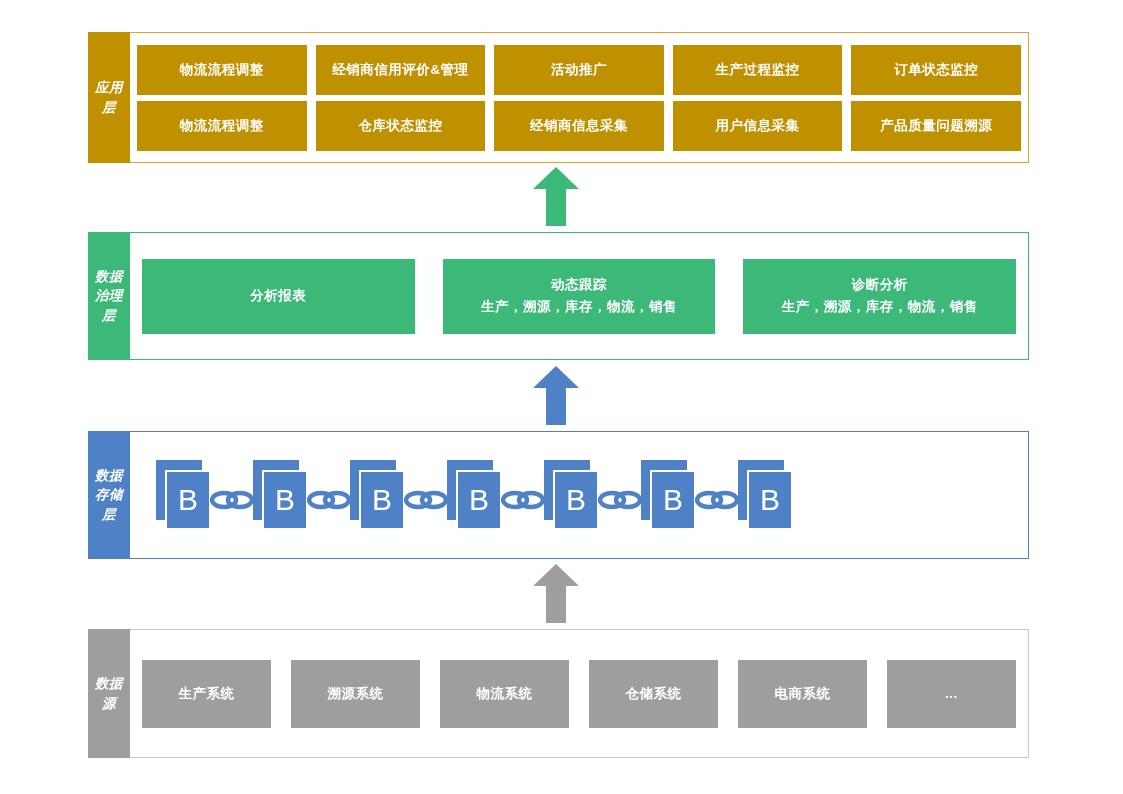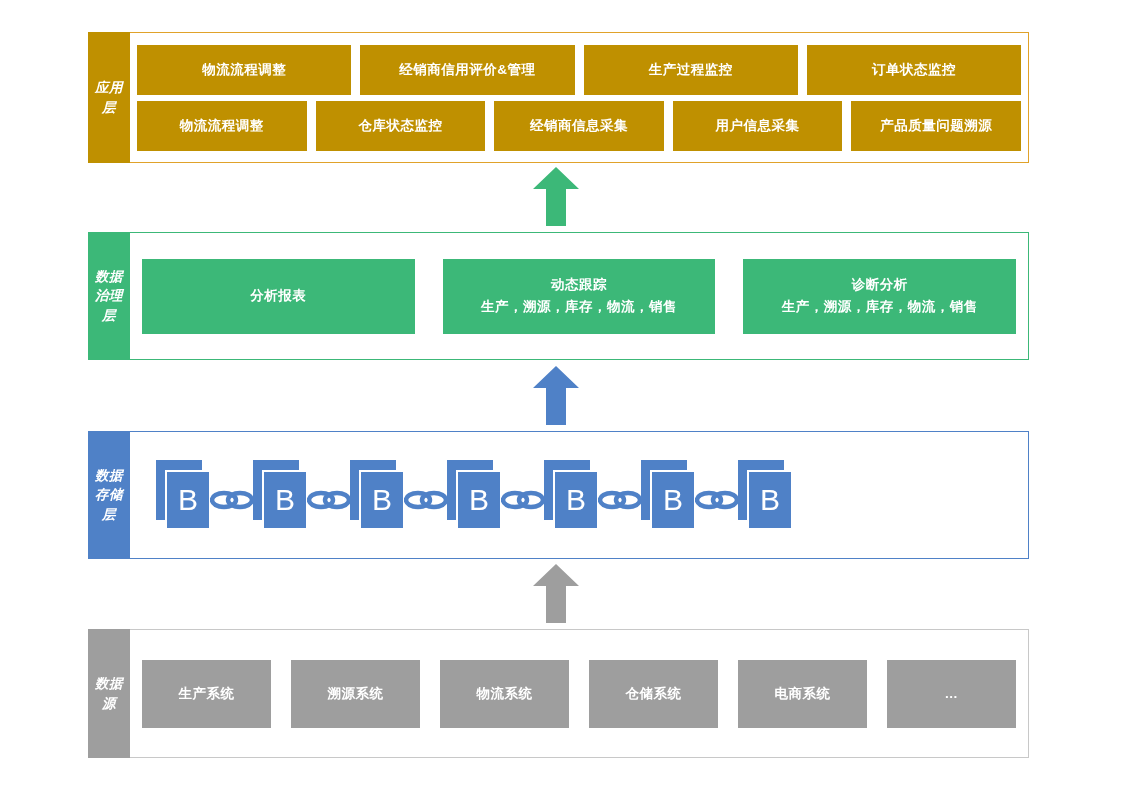--- a/index.html
+++ b/index.html
@@ -218,20 +218,21 @@
 <body>
 
 <div id="canvas">
 
   <div class="layer" id="layer-app">
     <div class="layer-label">应用<br>层</div>
     <div class="layer-body">
       <div class="app-row">
         <div class="app-cell">物流流程调整</div>
         <div class="app-cell">经销商信用评价&amp;管理</div>
+        <div class="app-cell">活动推广</div>
         <div class="app-cell">生产过程监控</div>
         <div class="app-cell">订单状态监控</div>
       </div>
       <div class="app-row">
         <div class="app-cell">物流流程调整</div>
         <div class="app-cell">仓库状态监控</div>
         <div class="app-cell">经销商信息采集</div>
         <div class="app-cell">用户信息采集</div>
         <div class="app-cell">产品质量问题溯源</div>
       </div>

